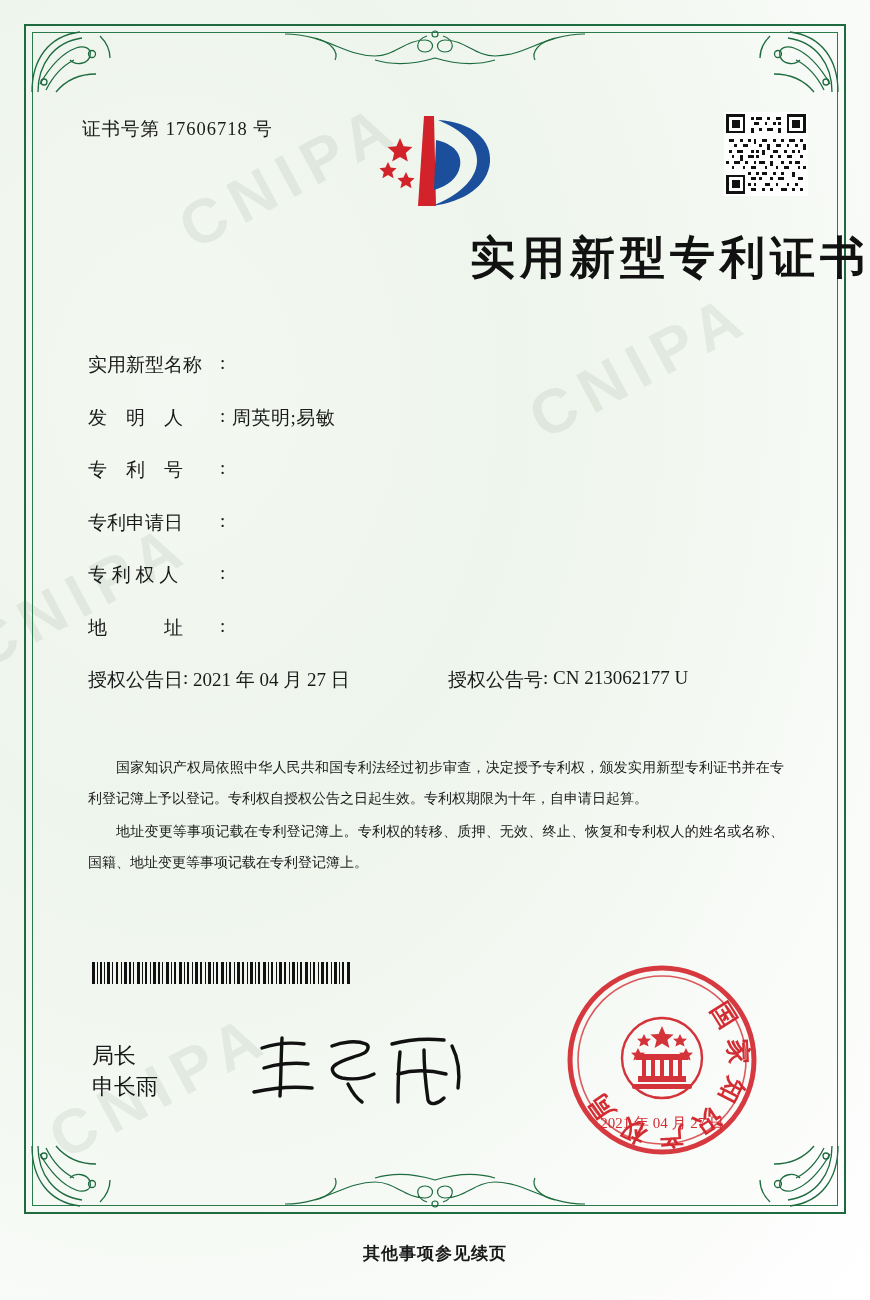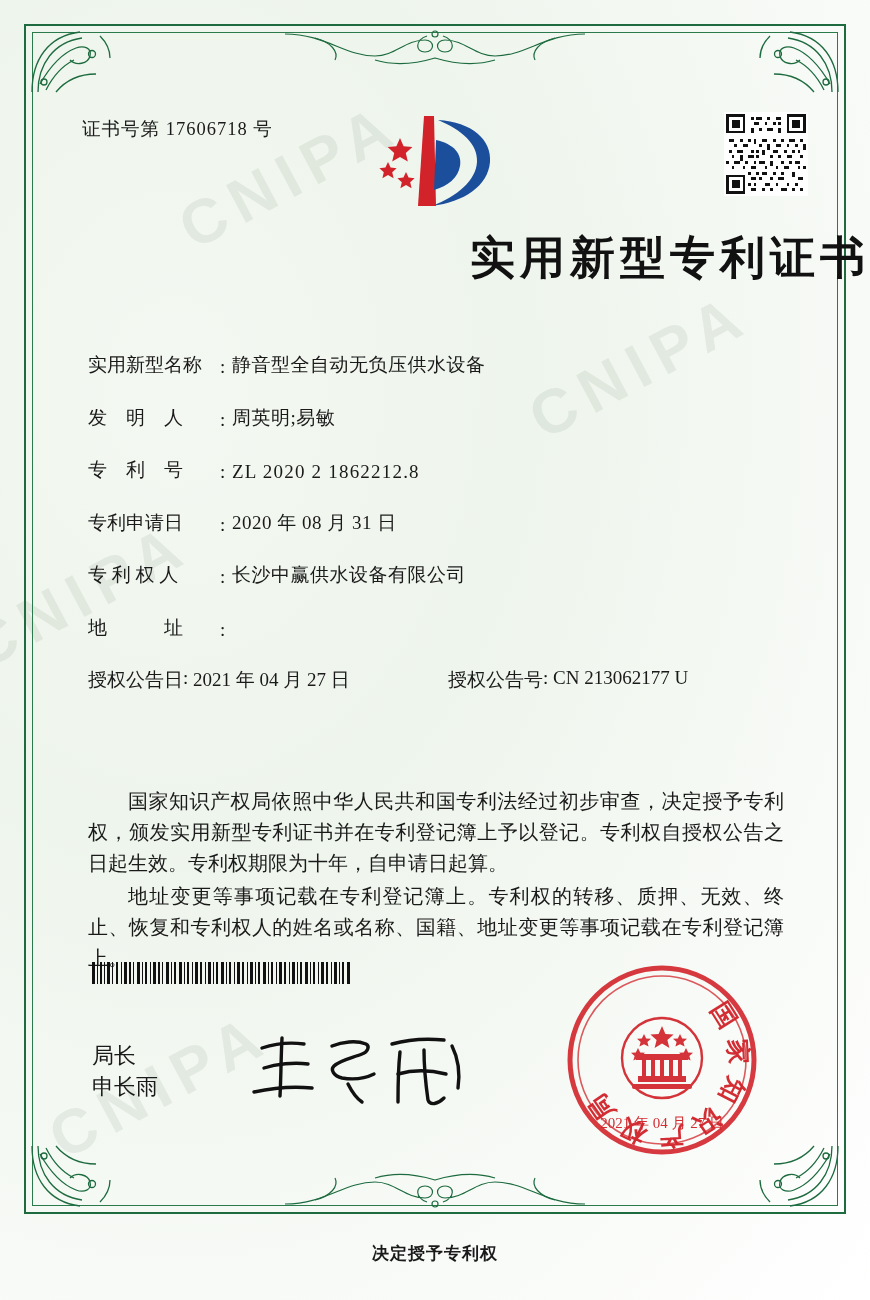--- a/index.html
+++ b/index.html
@@ -77,38 +77,38 @@
     position:absolute;left:0;right:0;top:228px;text-align:right;
     font-size:45px;font-weight:700;letter-spacing:5px;
     font-family:"DejaVu Sans","Liberation Sans",sans-serif;
     color:#111;
   }
 
   .fields{
     position:absolute;left:88px;right:88px;top:352px;
   }
   .field{
-    display:flex;align-items:flex-end;margin-bottom:26.5px;
+    display:flex;align-items:flex-start;margin-bottom:26.5px;
     font-size:19px;
   }
   .f-label{
     width:132px;flex:0 0 132px;letter-spacing:0px;white-space:nowrap;
   }
   .f-colon{width:12px;flex:0 0 12px;}
   .f-value{flex:1 1 auto;letter-spacing:0.5px;}
   .f-value.mono{font-family:"Liberation Serif",serif;letter-spacing:1.2px;}
 
   .row-two{display:flex;align-items:baseline;font-size:19px;margin-bottom:28px;}
   .row-two .left{flex:0 0 360px;display:flex;}
   .row-two .right{flex:1 1 auto;display:flex;}
   .row-two .lbl{white-space:nowrap;}
 
   .para{
     position:absolute;left:88px;right:86px;
-    font-size:20px;line-height:31px;text-align:justify;margin-top:34px;
+    font-size:14px;line-height:31px;text-align:justify;
   }
   .para p{margin:0 0 2px 0;text-indent:2em;}
   .p1{top:752px;}
 
   .barcode{
     position:absolute;left:92px;top:962px;width:258px;height:22px;
   }
 
   .sig-block{
     position:absolute;left:92px;top:1040px;font-size:22px;line-height:31px;
@@ -354,45 +354,41 @@
       </svg>
     </div>
 
     <div class="title">实用新型专利证书</div>
 
     <div class="fields">
 
       <div class="field">
         <div class="f-label">实用新型名称</div>
         <div class="f-colon">:</div>
-        <div class="f-value">静音型全自动无负压供水设备</div>
       </div>
 
       <div class="field">
         <div class="f-label">发　明　人</div>
         <div class="f-colon">:</div>
         <div class="f-value">周英明;易敏</div>
       </div>
 
       <div class="field">
         <div class="f-label">专　利　号</div>
         <div class="f-colon">:</div>
-        <div class="f-value mono">ZL 2020 2 1862212.8</div>
       </div>
 
       <div class="field">
         <div class="f-label">专利申请日</div>
         <div class="f-colon">:</div>
-        <div class="f-value">2020 年 08 月 31 日</div>
       </div>
 
       <div class="field">
         <div class="f-label">专 利 权 人</div>
         <div class="f-colon">:</div>
-        <div class="f-value">长沙中赢供水设备有限公司</div>
       </div>
 
       <div class="field">
         <div class="f-label">地　　　址</div>
         <div class="f-colon">:</div>
       </div>
 
       <div class="row-two">
         <div class="left">
           <span class="lbl">授权公告日</span>
@@ -532,16 +528,16 @@
         <defs>
           <path id="ringpath" d="M100,100 m0,-68 a68,68 0 1,1 -0.1,0"></path>
         </defs>
         <text font-family="DejaVu Sans, Liberation Sans, sans-serif" font-size="25" font-weight="700" fill="#d2232a" letter-spacing="10" opacity="0.95">
           <textPath href="#ringpath" startOffset="12%">国家知识产权局</textPath>
         </text>
         <text x="100" y="168" text-anchor="middle" font-family="Liberation Serif, serif" font-size="15" fill="#d2232a" opacity="0.95">2021 年 04 月 27 日</text>
       </svg>
     </div>
 
-    <div class="footer-note">决定授予专利权</div>
+    <div class="footer-note">其他事项参见续页</div>
 
   </div>
 </div>
 
 </body></html>

